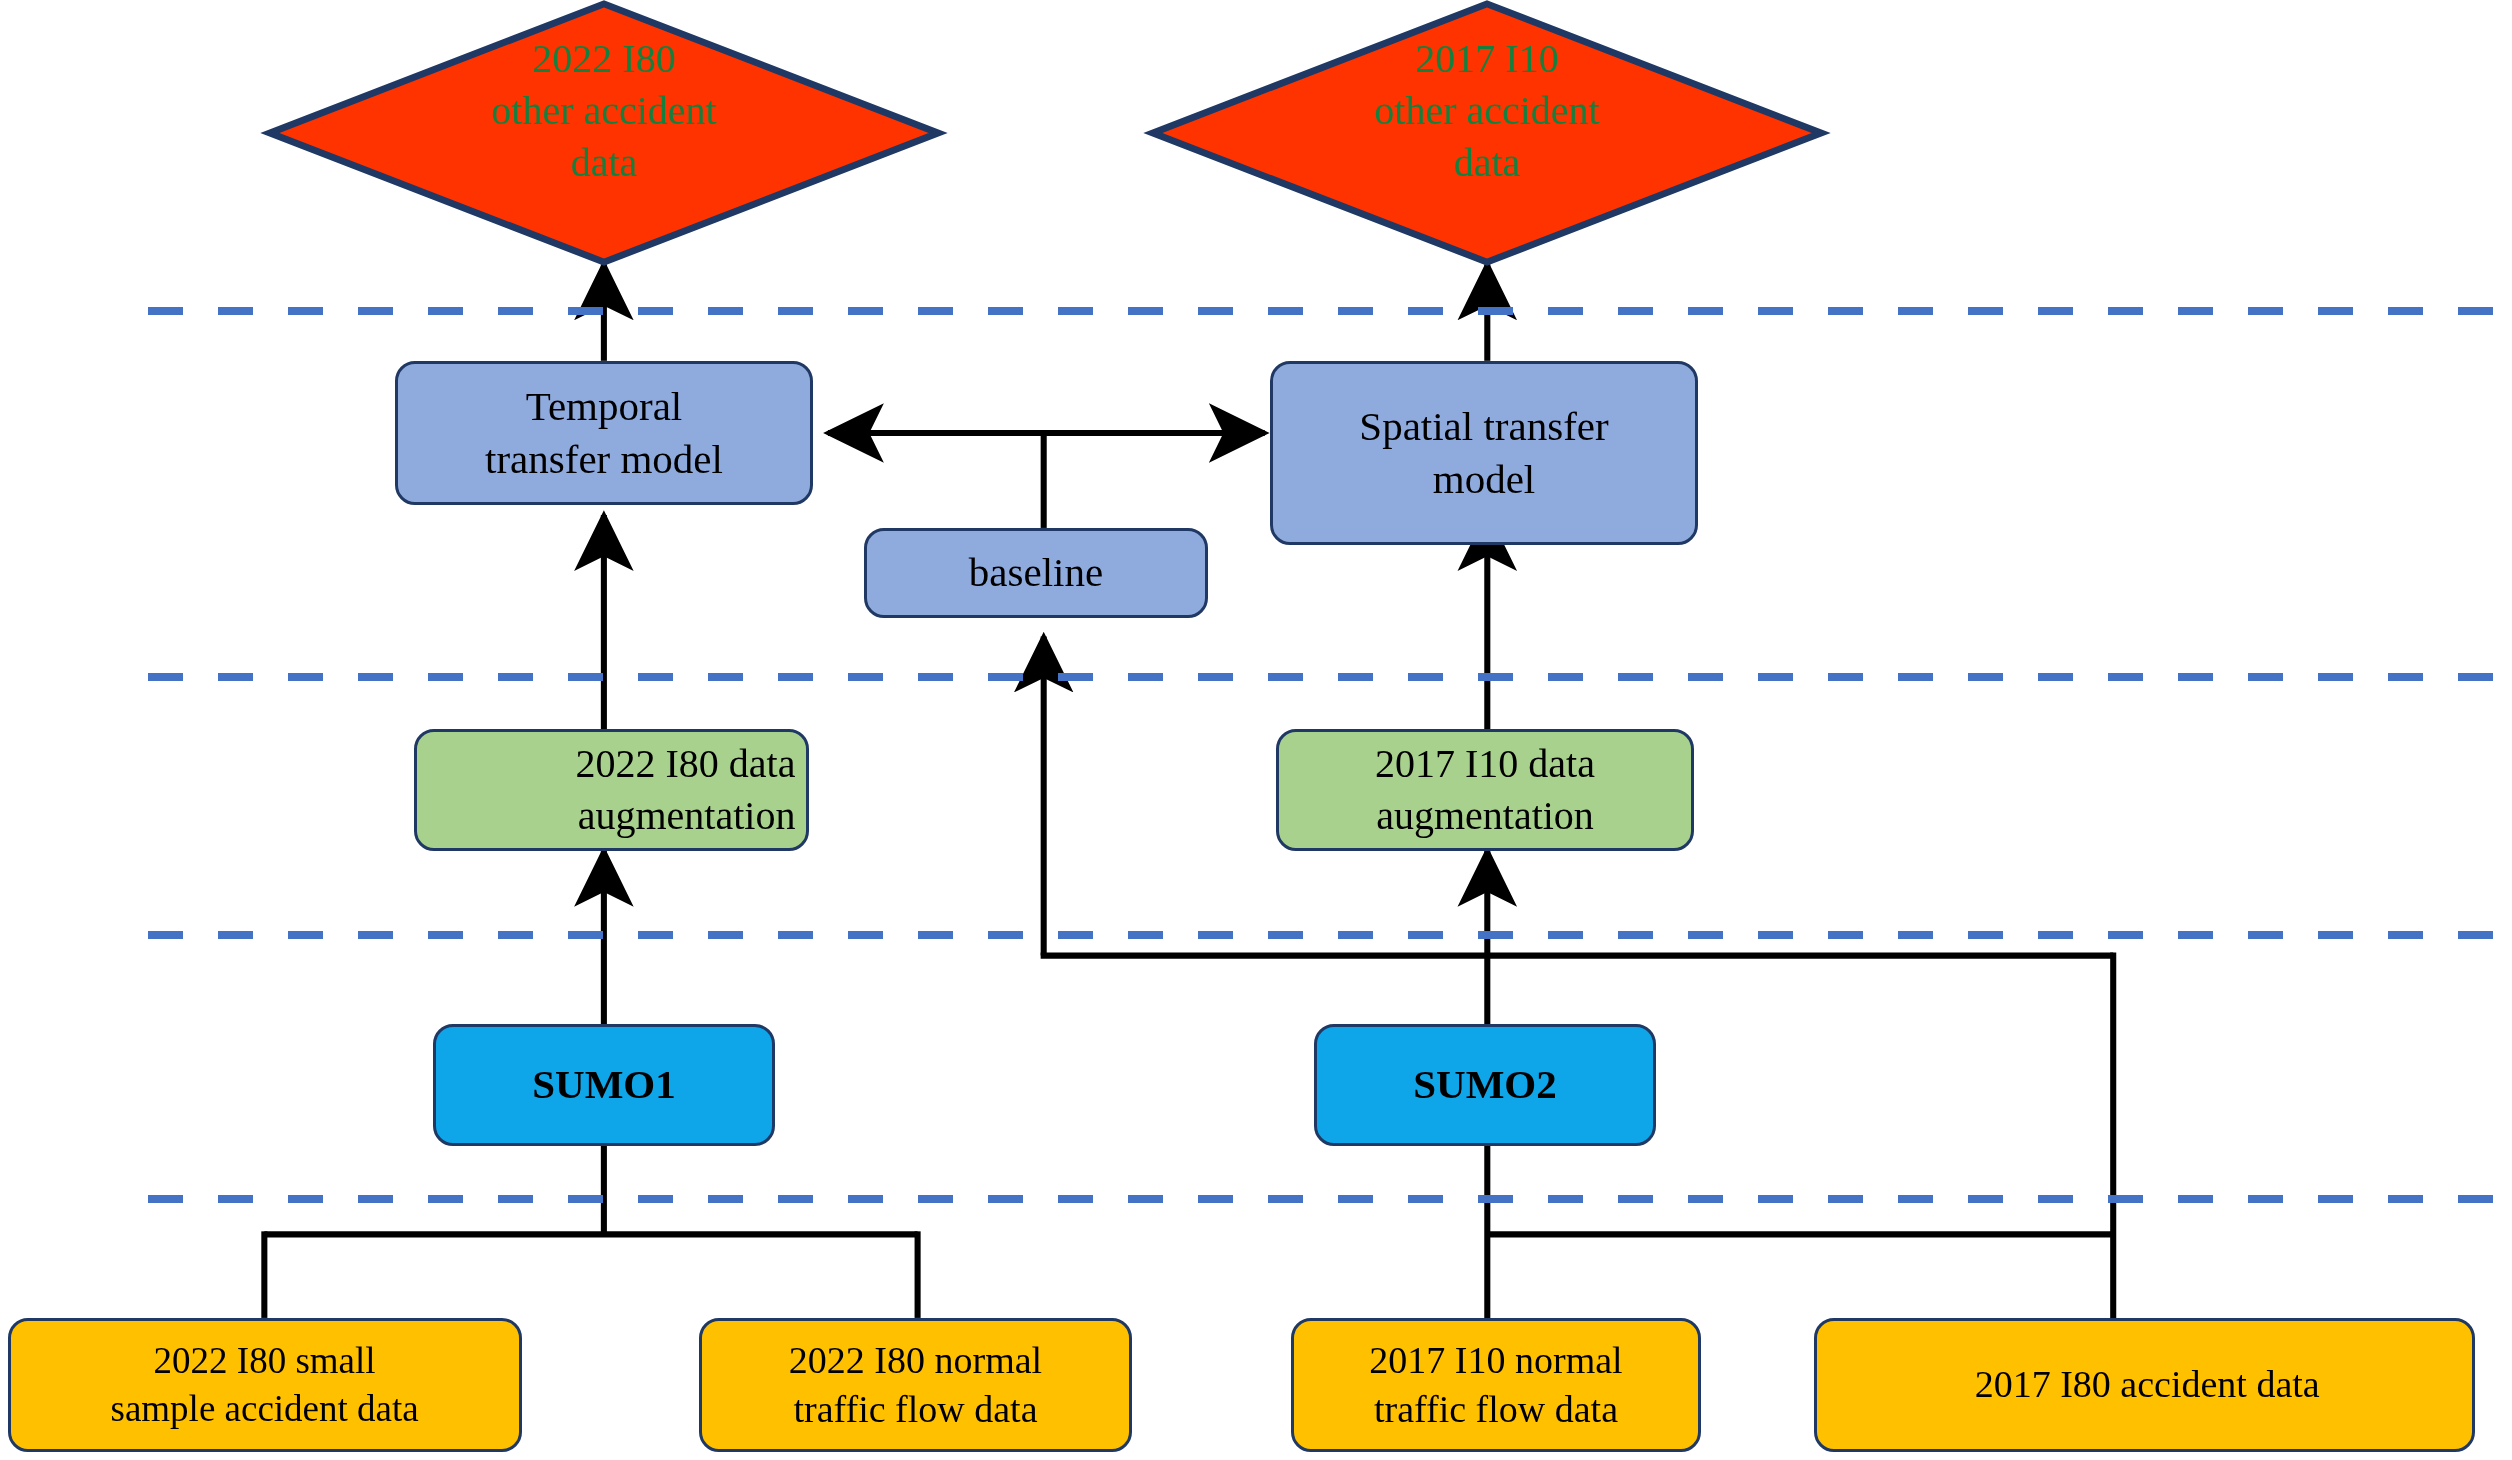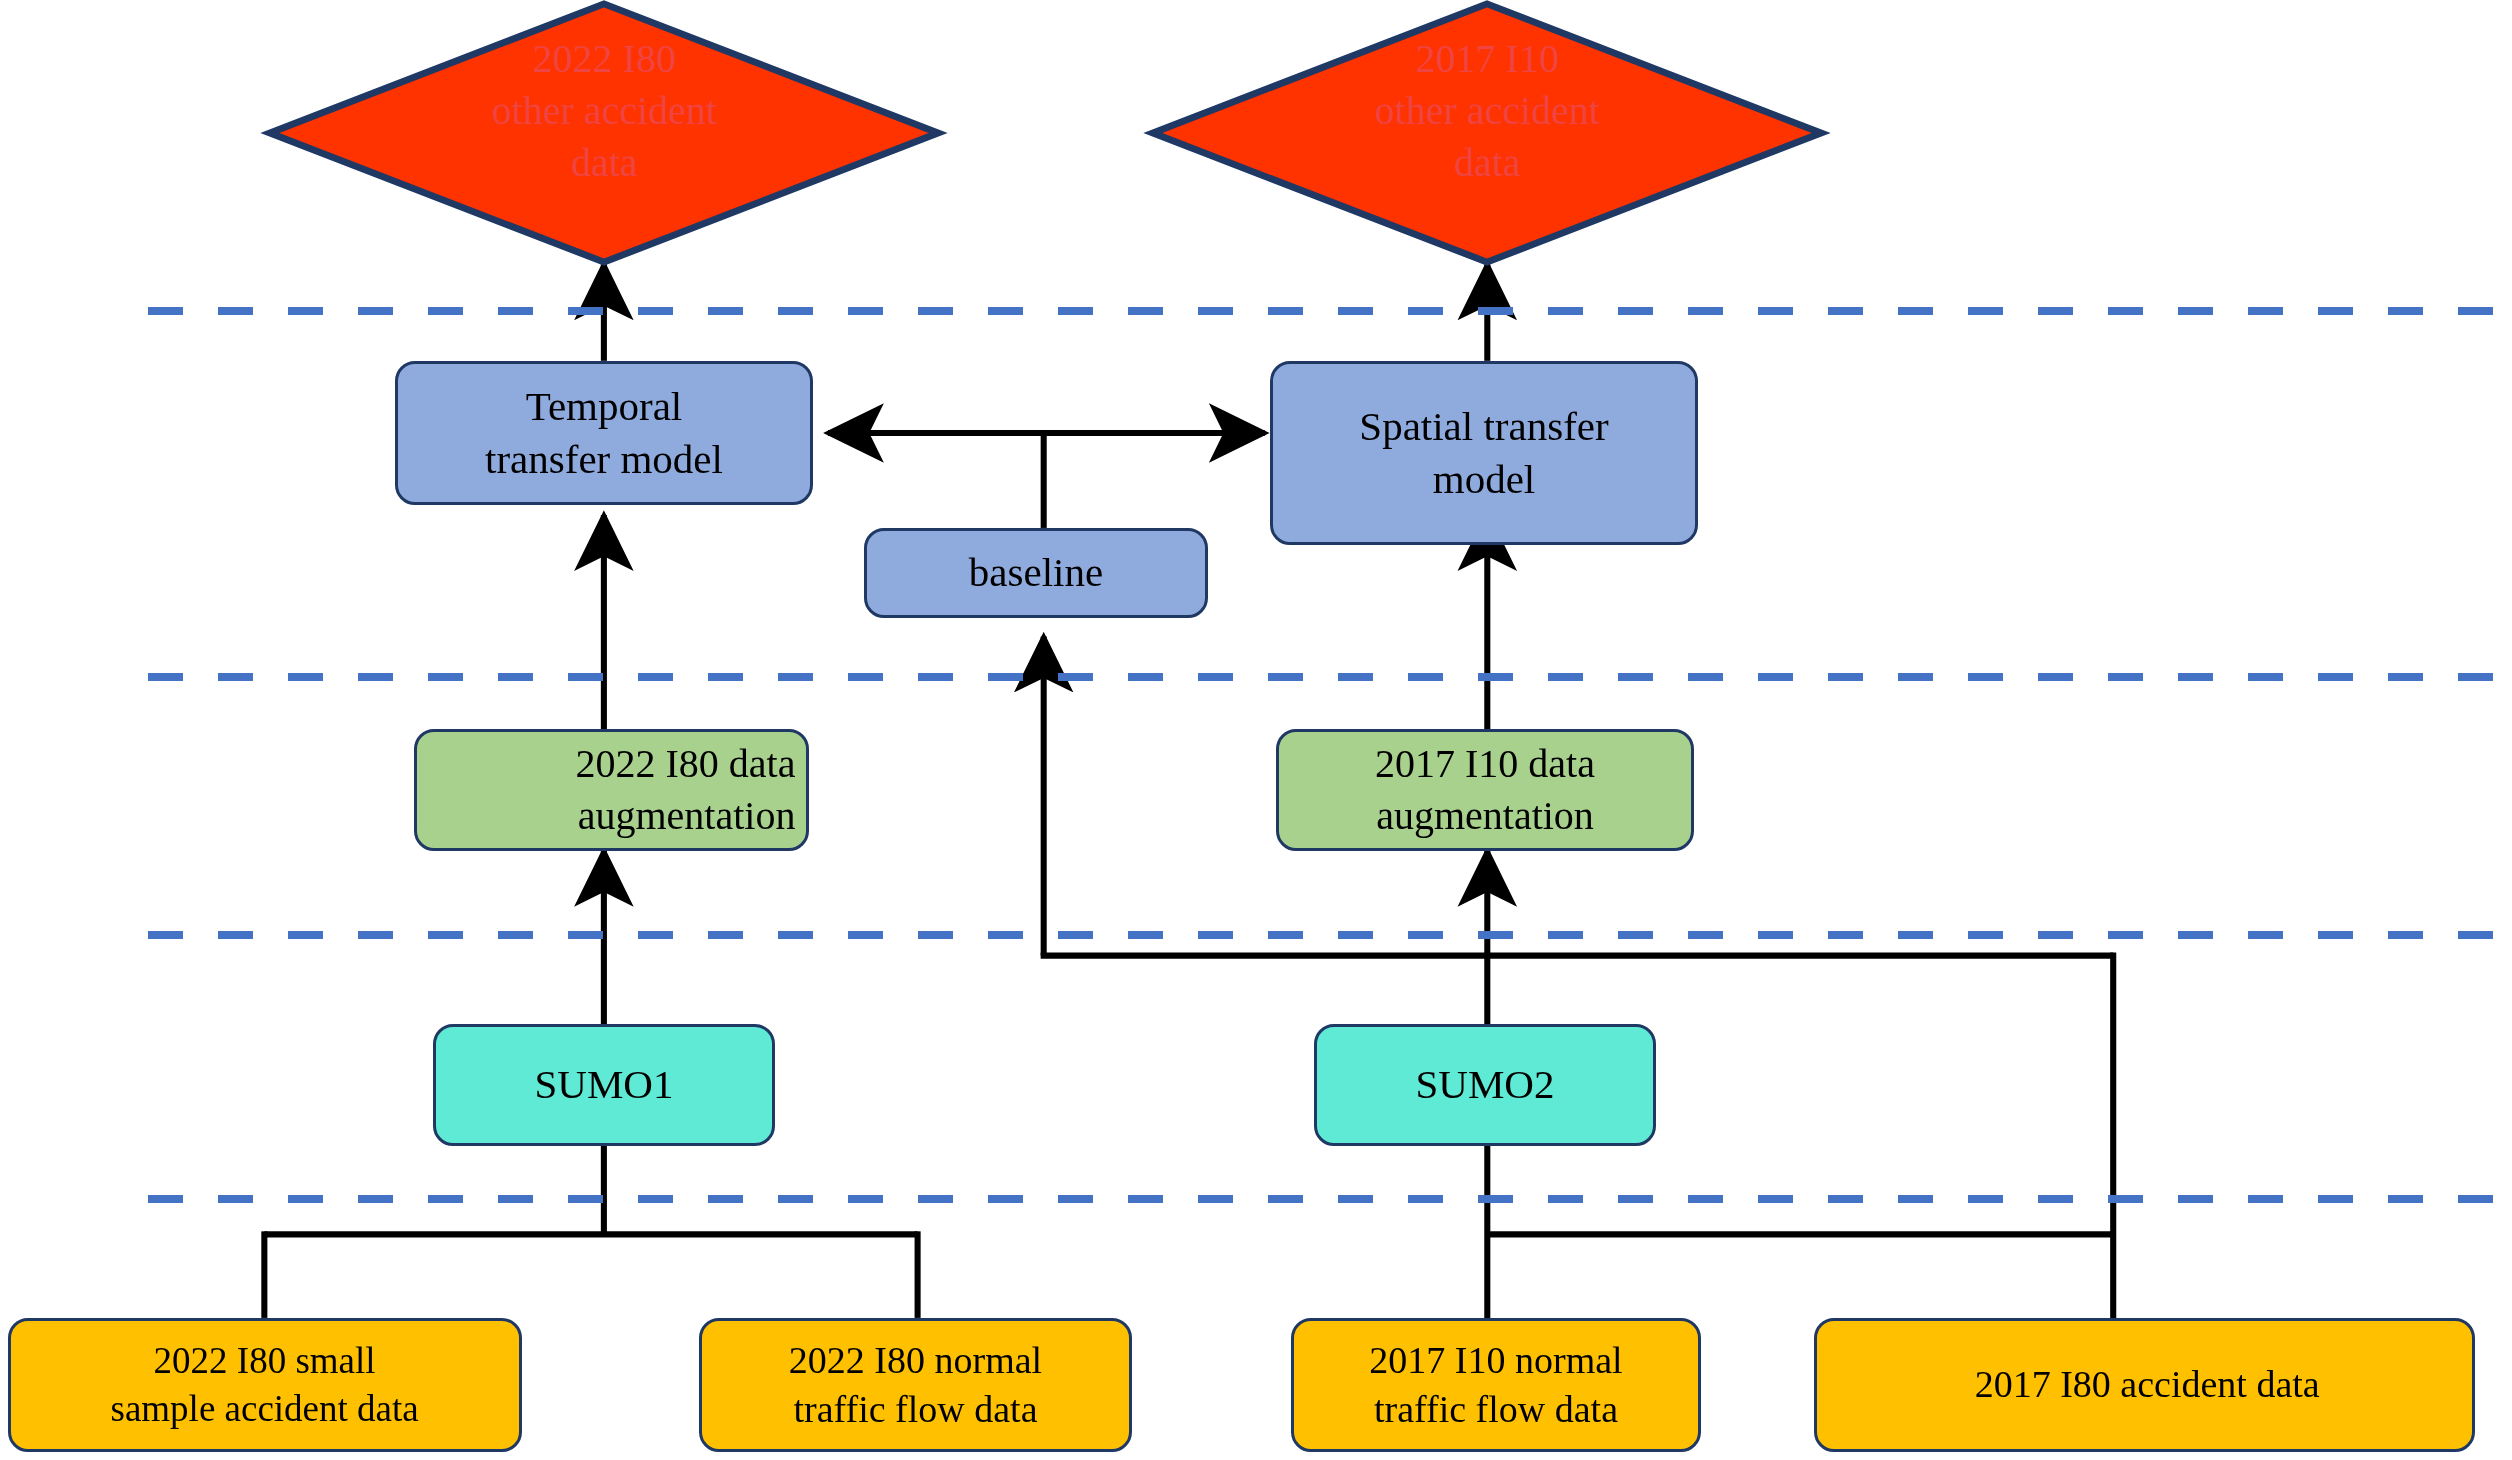--- a/index.html
+++ b/index.html
@@ -38,37 +38,37 @@
     z-index: 5;
     padding: 0 10.6px;
   }
   .node-label {
     display: block;
     width: 100%;
     white-space: pre-line;
   }
   .n-blue  { background: #8FAADC; }
   .n-green { background: #A9D18E; }
-  .n-peach { background: #5eead4; }
+  .n-peach { background: #0ea5e9; font-weight: bold; }
   .n-amber { background: #FFC000; }
 
   .diamond {
     position: absolute;
     z-index: 5;
   }
   .diamond svg {
     display: block;
     overflow: visible;
   }
   .diamond-text {
     position: absolute;
     left: 0;
     width: 100%;
     text-align: center;
-    color: #ef4444;
+    color: #15803d;
     line-height: 1.30;
     white-space: pre-line;
     pointer-events: none;
   }
   .sep {
     position: absolute;
     height: 8.4px;
     background-image: repeating-linear-gradient(
       to right,
       #4472C4 0px, #4472C4 35px,

